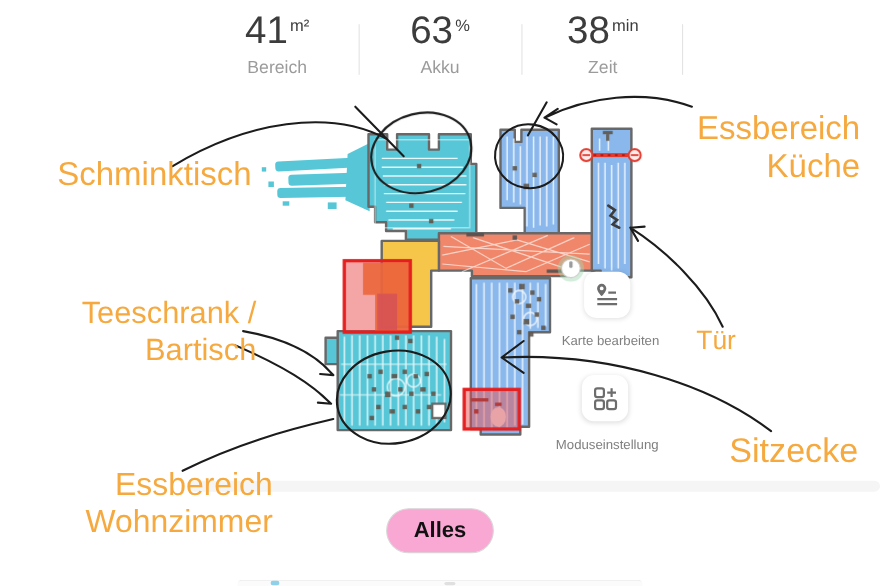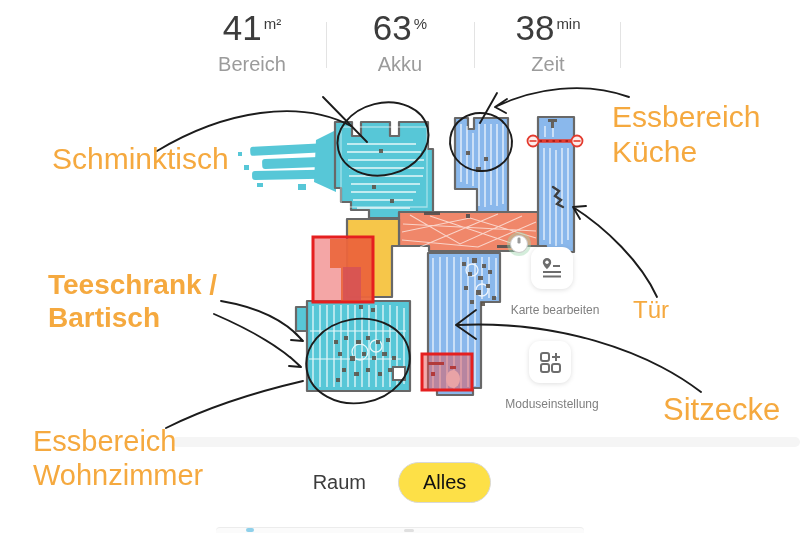--- a/index.html
+++ b/index.html
@@ -3,38 +3,38 @@
 <meta charset="utf-8">
 <style>
   html,body{margin:0;padding:0;}
   body{width:800px;height:533px;overflow:hidden;background:#fff;
        font-family:"Liberation Sans",sans-serif;position:relative;}
   
   .stats{position:absolute;top:0;left:0;width:800px;height:90px;}
   .stat-cell{position:absolute;top:8px;width:146px;text-align:center;}
   .stat-value{font-size:35px;color:#3c3c3c;font-weight:400;letter-spacing:0;}
   .stat-unit{font-size:15px;color:#3c3c3c;position:relative;top:-11px;margin-left:2px;}
-  .stat-label{font-size:20px;color:#9b9b9b;margin-top:5px;}
+  .stat-label{font-size:16px;color:#9b9b9b;margin-top:5px;}
   .vdiv{position:absolute;top:22px;width:1px;height:46px;background:#e3e3e3;}
   
   #map-svg{position:absolute;left:0;top:0;width:800px;height:533px;z-index:1;}
   .map-label{position:absolute;color:#F5A93F;z-index:3;white-space:pre-line;
-             text-align:left;line-height:1.18;font-weight:400;}
+             text-align:right;line-height:1.18;font-weight:400;}
   
   .side-btn{position:absolute;width:42px;height:42px;background:#fff;border-radius:11px;
             box-shadow:0 1px 5px rgba(0,0,0,0.13);z-index:4;display:flex;
             align-items:center;justify-content:center;cursor:pointer;}
   .side-btn-label{position:absolute;width:130px;text-align:center;font-size:12px;
                   color:#7f7f7f;z-index:4;}
   
   .mode-toggle{position:absolute;left:0;top:462px;width:800px;display:flex;
                justify-content:center;align-items:center;gap:28px;z-index:4;}
   .mode-opt{font-size:20px;color:#3c3c3c;padding:8px 4px;cursor:pointer;}
-  .mode-opt.selected{font-weight:400;color:#111;border:1.5px solid #d8d8d8;
-                     border-radius:22px;padding:8px 24px;background:#fde047;}
+  .mode-opt.selected{font-weight:700;color:#111;border:1.5px solid #d8d8d8;
+                     border-radius:22px;padding:8px 24px;background:#f9a8d4;}
   .sheet-band{position:absolute;left:172px;top:437px;width:628px;height:10px;
               background:#f5f5f5;border-radius:5px;z-index:0;}
   .bottom-hint{position:absolute;left:216px;top:527px;width:368px;height:6px;
                background:#fbfbfb;border-top:1.5px solid #ececec;
                border-radius:4px 4px 0 0;z-index:4;}
   .tick-blue{position:absolute;left:246px;top:528px;width:8px;height:4px;
              background:#8fd0ea;border-radius:2px;z-index:5;}
   .tick-gray{position:absolute;left:404px;top:529px;width:10px;height:3px;
              background:#e0e0e0;border-radius:2px;z-index:5;}
 </style>
@@ -199,21 +199,21 @@
     <path d="M214,314 C258,333 283,349 301,367 M301,367 L290,357 M301,367 L289,366"></path>
     <ellipse cx="358" cy="361" rx="52" ry="42" transform="rotate(-10 358 361)"></ellipse>
     <path d="M166,428 C214,404 260,391 303,381"></path>
     <path d="M701,392 C646,350 556,320 456,325 M456,325 L476,310 M456,325 L476,339"></path>
   </g>
 </svg>
 
 <div class="map-label" style="left:52px;top:141px;font-size:30px;">Schminktisch</div>
 <div class="map-label" style="left:612px;top:99px;width:170px;font-size:30px;">Essbereich
 Küche</div>
-<div class="map-label" style="left:48px;top:268px;width:185px;font-size:28px;font-weight:bold;">Teeschrank /
+<div class="map-label" style="left:48px;top:268px;width:185px;font-size:28px;">Teeschrank /
 Bartisch</div>
 <div class="map-label" style="left:633px;top:296px;font-size:24px;">Tür</div>
 <div class="map-label" style="left:33px;top:424px;width:215px;font-size:29px;">Essbereich
 Wohnzimmer</div>
 <div class="map-label" style="left:663px;top:392px;font-size:31px;">Sitzecke</div>
 
 <div class="side-btn" style="left:531px;top:247px;">
   <svg width="26" height="26" viewBox="0 0 26 26">
     <path d="M8 3 a4.2 4.2 0 0 1 4.2 4.2 c0 3 -4.2 7 -4.2 7 s-4.2 -4 -4.2 -7 A4.2 4.2 0 0 1 8 3 Z" fill="#6d6d6d"></path>
     <circle cx="8" cy="7.2" r="1.7" fill="#ffffff"></circle>
@@ -229,19 +229,18 @@
     <rect x="4" y="4" width="8" height="8" rx="2" fill="none" stroke="#6d6d6d" stroke-width="2"></rect>
     <rect x="4" y="15" width="8" height="8" rx="2" fill="none" stroke="#6d6d6d" stroke-width="2"></rect>
     <rect x="15" y="15" width="8" height="8" rx="2" fill="none" stroke="#6d6d6d" stroke-width="2"></rect>
     <line x1="19" y1="4" x2="19" y2="12" stroke="#6d6d6d" stroke-width="2"></line>
     <line x1="15" y1="8" x2="23" y2="8" stroke="#6d6d6d" stroke-width="2"></line>
   </svg>
 </div>
 <div class="side-btn-label" style="left:487px;top:397px;">Moduseinstellung</div>
 
 <div class="mode-toggle">
-  <div class="mode-opt">Raum</div>
   <div class="mode-opt selected">Alles</div>
 </div>
 
 <div class="bottom-hint"></div>
 <div class="tick-blue"></div>
 <div class="tick-gray"></div>
 
 </body></html>

